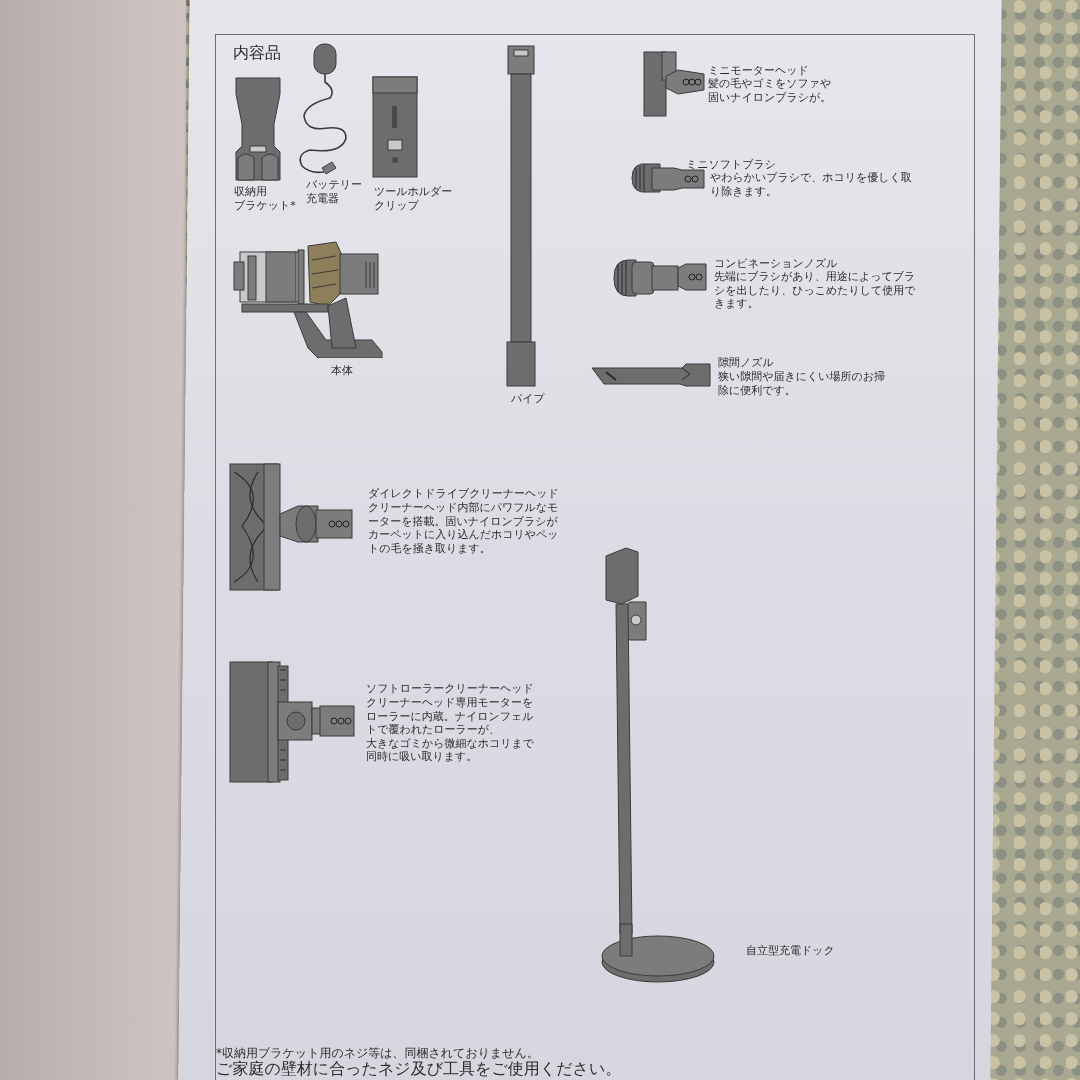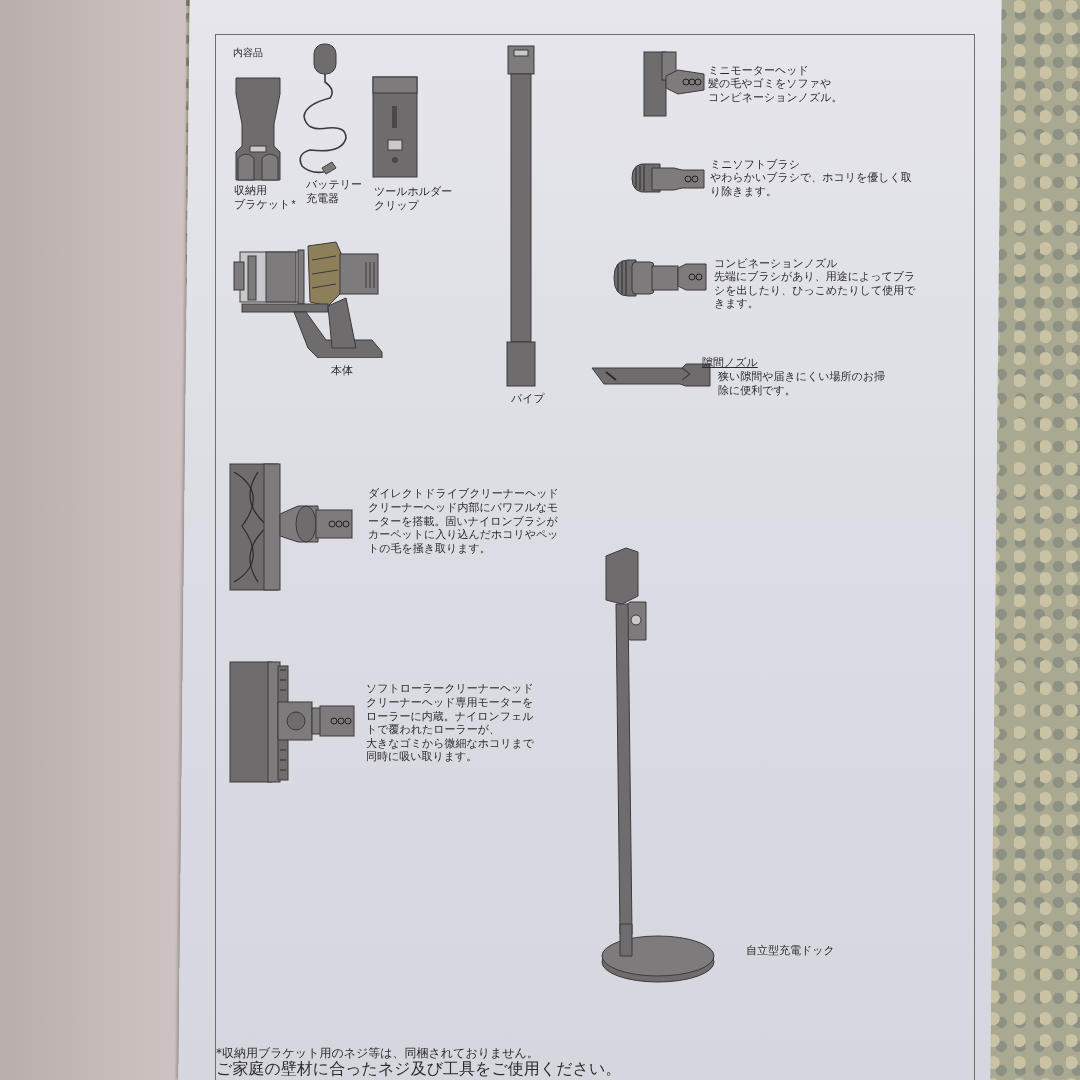--- a/index.html
+++ b/index.html
@@ -25,21 +25,21 @@
   .page-top-strip {
     position: absolute; left: 186px; top: 0; width: 760px; height: 6px;
     background: #8b7f6c;
   }
   .frame {
     position: absolute; left: 215px; top: 34px; width: 758px; height: 1060px;
     border: 1.5px solid #6d6d72;
     border-bottom: none;
   }
   .txt { position: absolute; color: #2b2b2e; font-size: 11px; line-height: 13.5px; white-space: pre-line; }
-  .heading { font-size: 10px; }
+  .heading { font-size: 16px; }
   .ill { position: absolute; }
   .gray { fill: #6f6c6d; stroke: #3c3a3b; stroke-width: 1; }
   .gray2 { fill: #7e7b7c; stroke: #3c3a3b; stroke-width: 1; }
   .gold { fill: #8d7f5a; stroke: #3c3a3b; stroke-width: 1; }
   .clear { fill: #c9c8cc; stroke: #3c3a3b; stroke-width: 1; }
 </style>
 </head>
 <body>
 
 <div class="left-page"></div>
@@ -47,21 +47,21 @@
 <div class="page"></div>
 <div class="frame"></div>
 
 <div class="txt heading" style="left:233px; top:46px;">内容品</div>
 
 <svg class="ill" style="left:232px; top:76px;" width="52" height="106">
   <path class="gray" d="M4 2 H48 V18 L42 48 V70 L48 76 V104 H4 V76 L10 70 V48 L4 18 Z"></path>
   <path class="gray2" d="M6 82 Q14 74 22 82 V104 H6 Z M30 82 Q38 74 46 82 V104 H30 Z"></path>
   <rect class="clear" x="18" y="70" width="16" height="6"></rect>
 </svg>
-<div class="txt" style="left:234px; top:185px;font-family:Liberation Mono, monospace;">収納用
+<div class="txt" style="left:234px; top:185px;">収納用
 ブラケット*</div>
 
 <svg class="ill" style="left:296px; top:42px;" width="64" height="140">
   <rect class="gray" x="18" y="2" width="22" height="30" rx="10"></rect>
   <path d="M29 32 V40 Q40 48 34 56 Q10 62 8 74 Q10 90 32 86 Q50 84 50 96 Q46 112 14 108 Q0 112 6 124 Q14 132 28 130" fill="none" stroke="#3c3a3b" stroke-width="1.6"></path>
   <path class="gray2" d="M26 126 L36 120 L40 126 L30 132 Z"></path>
 </svg>
 <div class="txt" style="left:306px; top:178px;">バッテリー
 充電器</div>
 
@@ -102,30 +102,30 @@
 <svg class="ill" style="left:642px; top:50px;" width="66" height="68">
   <rect class="gray" x="2" y="2" width="22" height="64"></rect>
   <rect class="gray2" x="20" y="2" width="14" height="28"></rect>
   <path class="gray2" d="M24 26 L36 20 L62 24 L62 40 L36 44 L24 38 Z"></path>
   <circle cx="44" cy="32" r="3" fill="none" stroke="#222"></circle>
   <circle cx="50" cy="32" r="3" fill="none" stroke="#222"></circle>
   <circle cx="56" cy="32" r="3" fill="none" stroke="#222"></circle>
 </svg>
 <div class="txt" style="left:708px; top:64px;">ミニモーターヘッド</div>
 <div class="txt" style="left:708px; top:77px;">髪の毛やゴミをソファや
-コンビネーションノズル。</div>
+固いナイロンブラシが。</div>
 
 <svg class="ill" style="left:630px; top:160px;" width="76" height="36">
   <path class="gray" d="M2 18 Q2 2 18 4 H30 V32 H18 Q2 34 2 18 Z"></path>
   <path d="M6 8 V28 M10 6 V30 M14 5 V31" stroke="#2b2b2e"></path>
   <path class="gray2" d="M22 8 H44 L52 10 H74 V28 H52 L44 30 H22 Z"></path>
   <circle cx="58" cy="19" r="3" fill="none" stroke="#222"></circle>
   <circle cx="65" cy="19" r="3" fill="none" stroke="#222"></circle>
 </svg>
-<div class="txt" style="left:710px; top:158px;">ミニソフトブラシ</div>
+<div class="txt" style="left:686px; top:158px;">ミニソフトブラシ</div>
 <div class="txt" style="left:710px; top:171px;">やわらかいブラシで、ホコリを優しく取
 り除きます。</div>
 
 <svg class="ill" style="left:612px; top:256px;" width="96" height="44">
   <path class="gray" d="M2 22 Q2 4 16 4 H24 V40 H16 Q2 40 2 22 Z"></path>
   <path d="M6 8 V36 M10 6 V38 M14 5 V39" stroke="#2b2b2e"></path>
   <rect class="gray2" x="20" y="6" width="22" height="32" rx="4"></rect>
   <rect class="gray2" x="40" y="10" width="26" height="24"></rect>
   <path class="gray2" d="M66 12 L74 8 H94 V34 H74 L66 30 Z"></path>
   <circle cx="80" cy="21" r="3" fill="none" stroke="#222"></circle>
@@ -134,21 +134,21 @@
 <div class="txt" style="left:714px; top:257px;">コンビネーションノズル</div>
 <div class="txt" style="left:714px; top:270px;">先端にブラシがあり、用途によってブラ
 シを出したり、ひっこめたりして使用で
 きます。</div>
 
 <svg class="ill" style="left:590px; top:360px;" width="124" height="30">
   <path class="gray" d="M2 8 H92 L96 4 H120 V26 H96 L90 24 H14 Z"></path>
   <path d="M16 12 L26 20" stroke="#2b2b2e" stroke-width="2"></path>
   <path d="M92 8 L100 14 L92 20" fill="none" stroke="#2b2b2e"></path>
 </svg>
-<div class="txt" style="left:702px; top:356px;text-decoration:underline;">隙間ノズル</div>
+<div class="txt" style="left:718px; top:356px;">隙間ノズル</div>
 <div class="txt" style="left:718px; top:370px;">狭い隙間や届きにくい場所のお掃
 除に便利です。</div>
 
 <svg class="ill" style="left:228px; top:462px;" width="130" height="130">
   <rect class="gray" x="2" y="2" width="48" height="126"></rect>
   <path d="M6 10 Q40 30 14 64 Q40 100 6 120" fill="none" stroke="#2b2b2e" stroke-width="1.2"></path>
   <path d="M30 10 Q10 40 40 64 Q10 90 30 120" fill="none" stroke="#2b2b2e" stroke-width="1.2"></path>
   <rect class="gray2" x="36" y="2" width="16" height="126"></rect>
   <path class="gray2" d="M52 52 L70 44 H90 V80 H70 L52 74 Z"></path>
   <ellipse class="gray" cx="78" cy="62" rx="10" ry="18"></ellipse>

